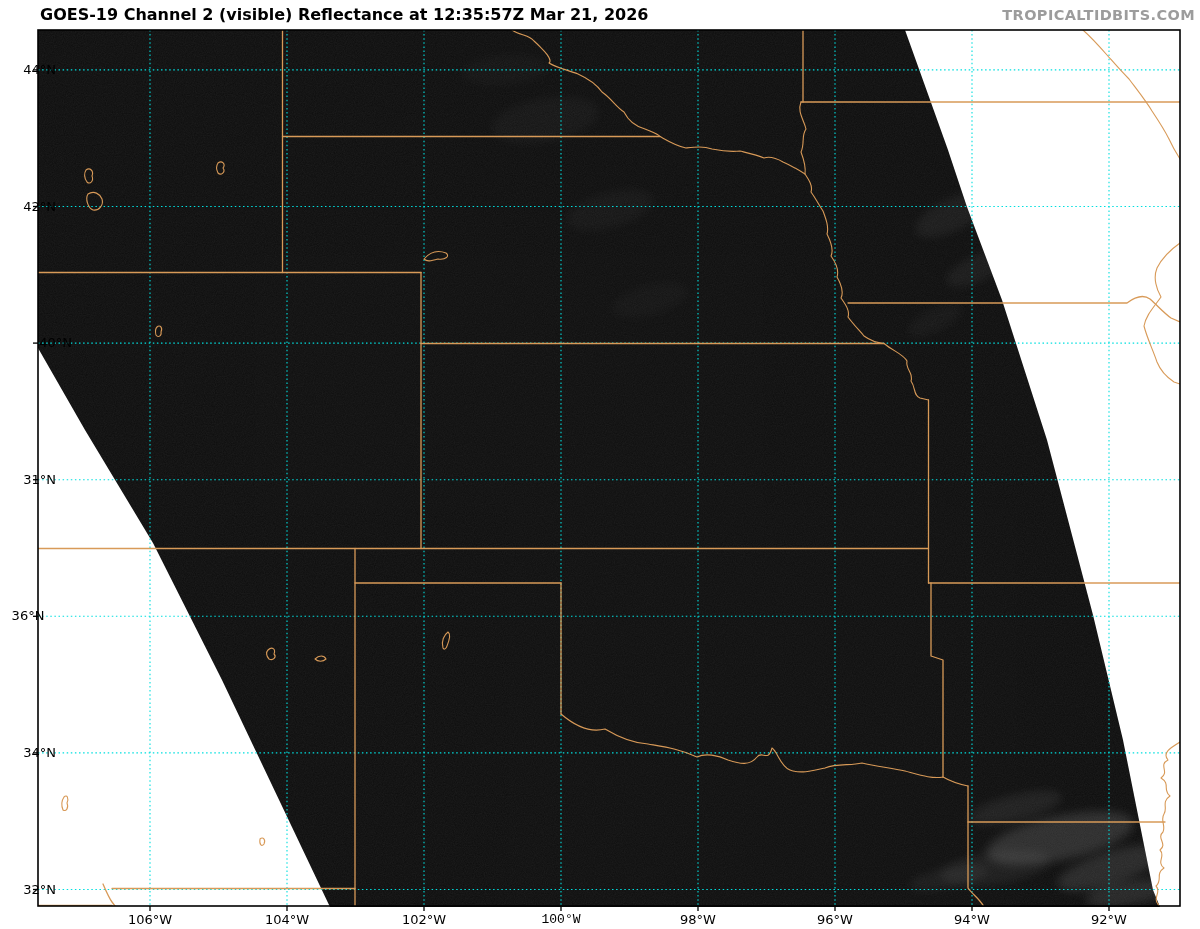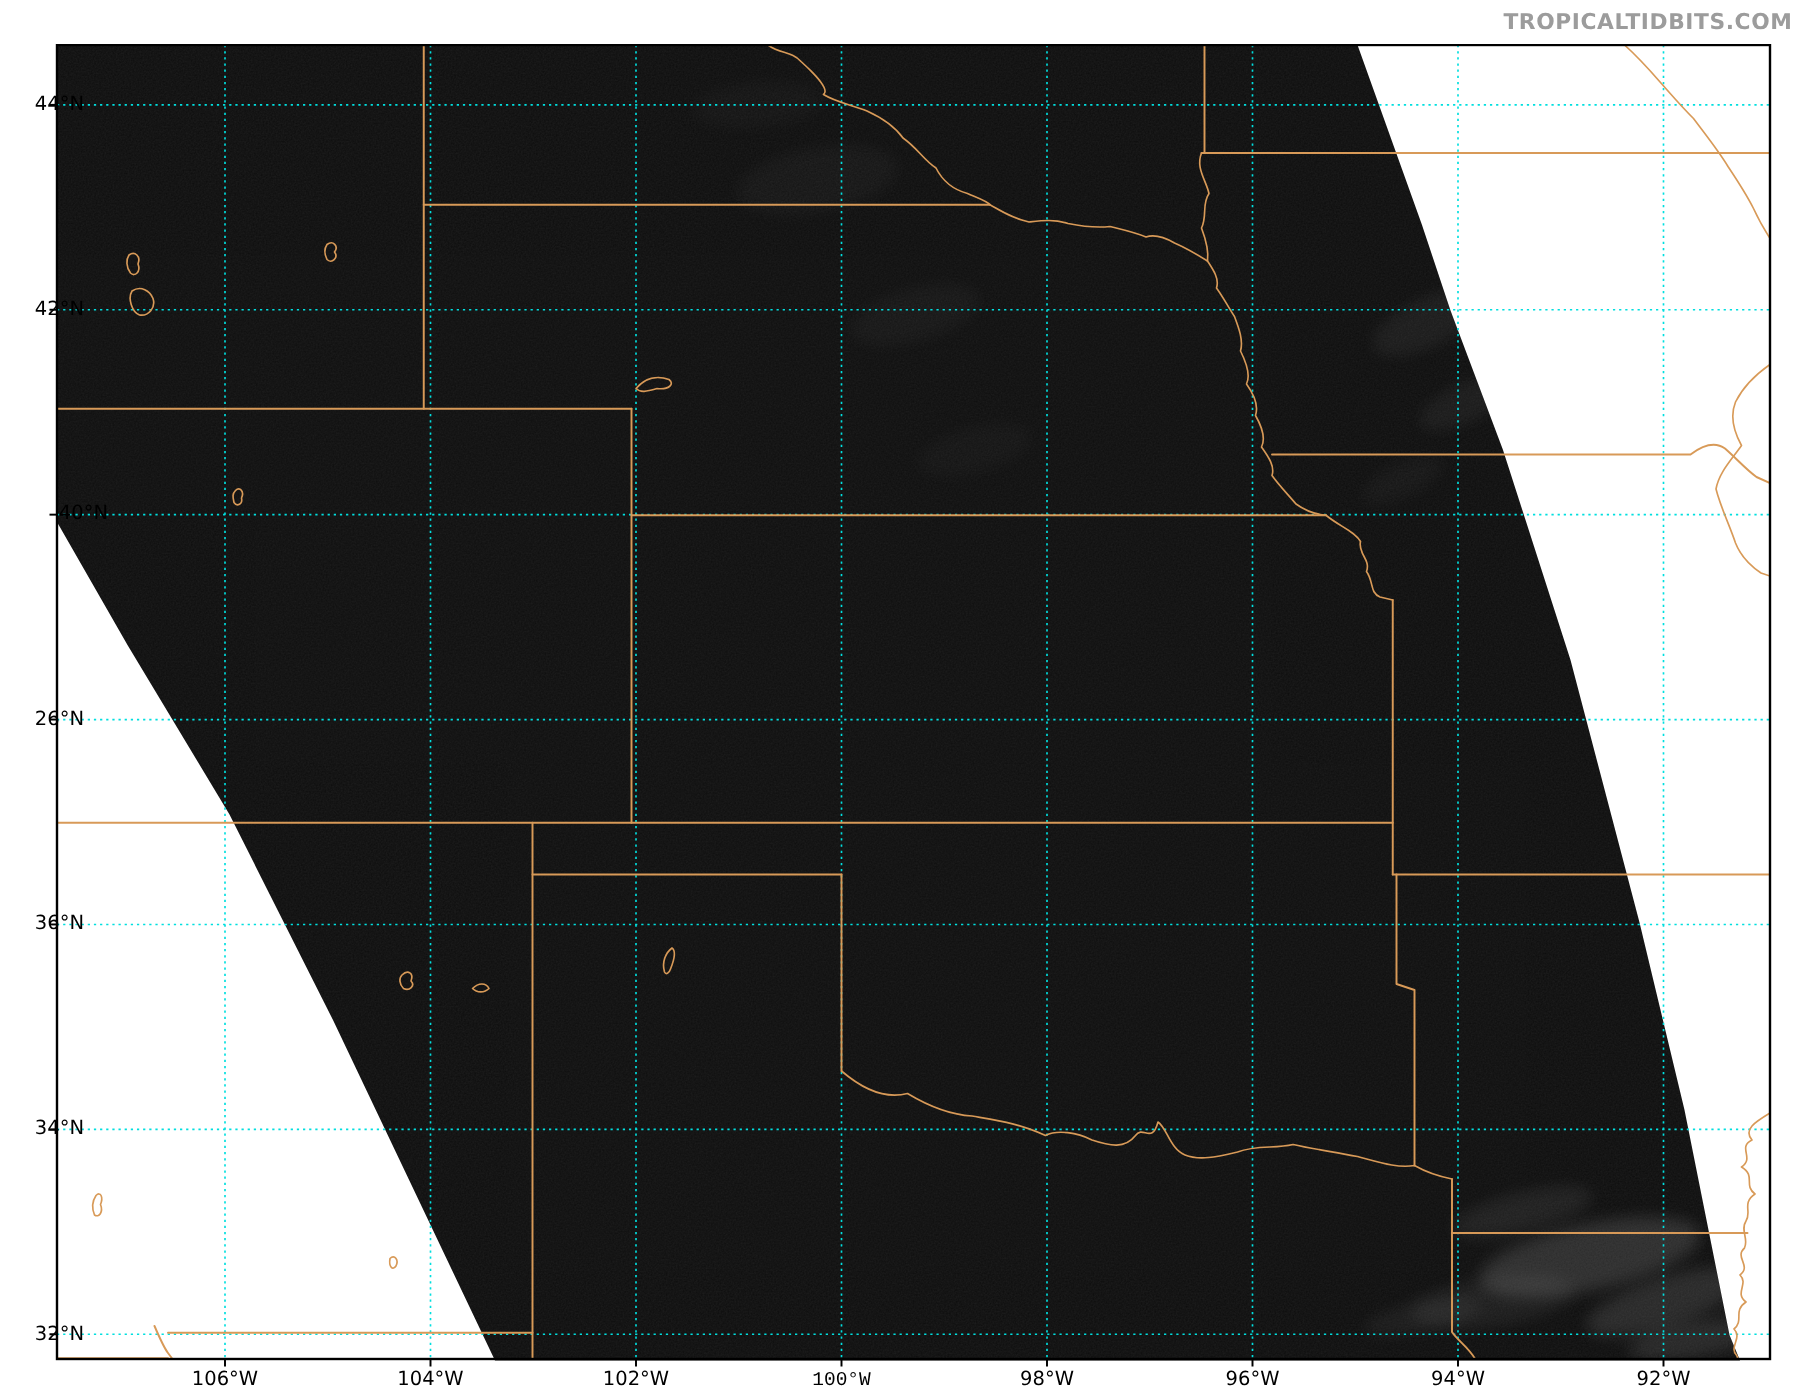--- a/index.html
+++ b/index.html
@@ -26,20 +26,21 @@
     position:absolute;font-size:13px;color:#000;line-height:16px;
   }
   .lat-label{width:56px;text-align:right;}
   .lon-label{width:64px;text-align:center;}
 </style>
 </head>
 <body>
 
 <div class="page">
 
+  <div class="title">GOES-19 Channel 2 (visible) Reflectance at 12:35:57Z Mar 21, 2026</div>
   <div class="watermark">TROPICALTIDBITS.COM</div>
 
   <svg class="map" width="1200" height="929" viewBox="0 0 1200 929">
     <defs>
       <clipPath id="swathClip">
         <path d="M38,30 H905 L948,150 L967,207 L1002,300 L1047,440 L1093,615 L1123,740 L1153,890 L1160,907 H330 L222,680 L153,543 L85,430 L38,348 Z"></path>
       </clipPath>
       <clipPath id="plotClip">
         <rect x="38" y="30" width="1142" height="876"></rect>
       </clipPath>
@@ -154,22 +155,22 @@
         <line x1="835" y1="906" x2="835" y2="911" class="tick-mark"></line>
         <line x1="972" y1="906" x2="972" y2="911" class="tick-mark"></line>
         <line x1="1109" y1="906" x2="1109" y2="911" class="tick-mark"></line>
       </g>
   </svg>
 
   <div id="lat-labels">
       <div class="axis-label lat-label" style="left: 0px; top: 61.9px;">44°N</div>
       <div class="axis-label lat-label" style="left: 0px; top: 198.5px;">42°N</div>
       <div class="axis-label lat-label" style="left: 16px; top: 335.1px;">40°N</div>
-      <div class="axis-label lat-label" style="left: 0px; top: 471.7px;">26°N</div>
-      <div class="axis-label lat-label" style="left: 0px; top: 608.3px;">36°N</div>
+      <div class="axis-label lat-label" style="left: 0px; top: 471.7px;">31°N</div>
+      <div class="axis-label lat-label" style="left: 0px; top: 608.3px; text-align: center;">36°N</div>
       <div class="axis-label lat-label" style="left: 0px; top: 744.9px;">34°N</div>
       <div class="axis-label lat-label" style="left: 0px; top: 881.5px;">32°N</div>
     </div>
   <div id="lon-labels">
       <div class="axis-label lon-label" style="left: 118px; top: 912px;">106°W</div>
       <div class="axis-label lon-label" style="left: 255px; top: 912px;">104°W</div>
       <div class="axis-label lon-label" style="left: 392px; top: 912px;">102°W</div>
       <div class="axis-label lon-label" style="left: 529px; top: 912px; font-family: Liberation Mono, monospace;">100°W</div>
       <div class="axis-label lon-label" style="left: 666px; top: 912px;">98°W</div>
       <div class="axis-label lon-label" style="left: 803px; top: 912px; text-align: center;">96°W</div>

